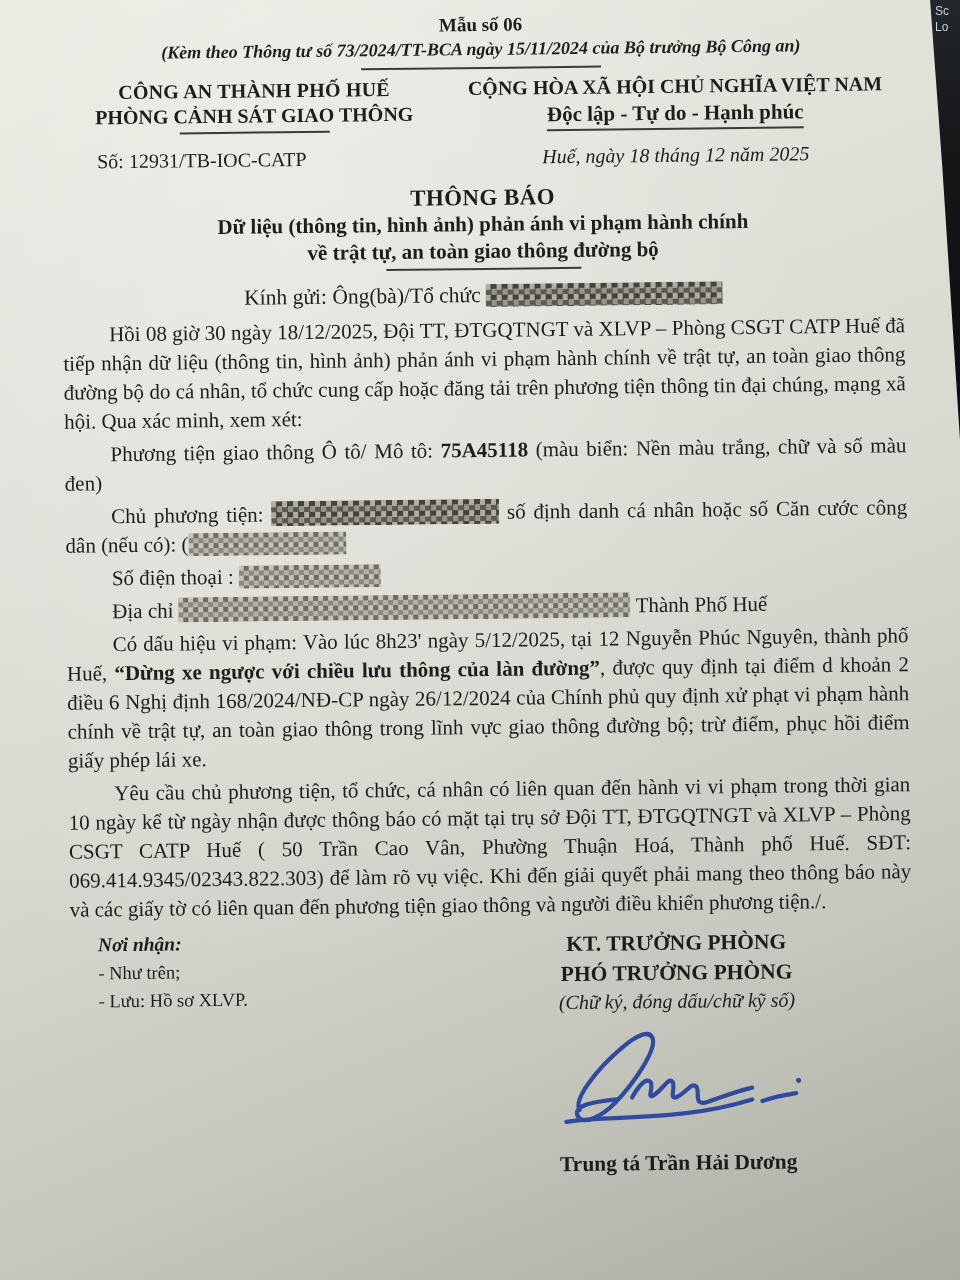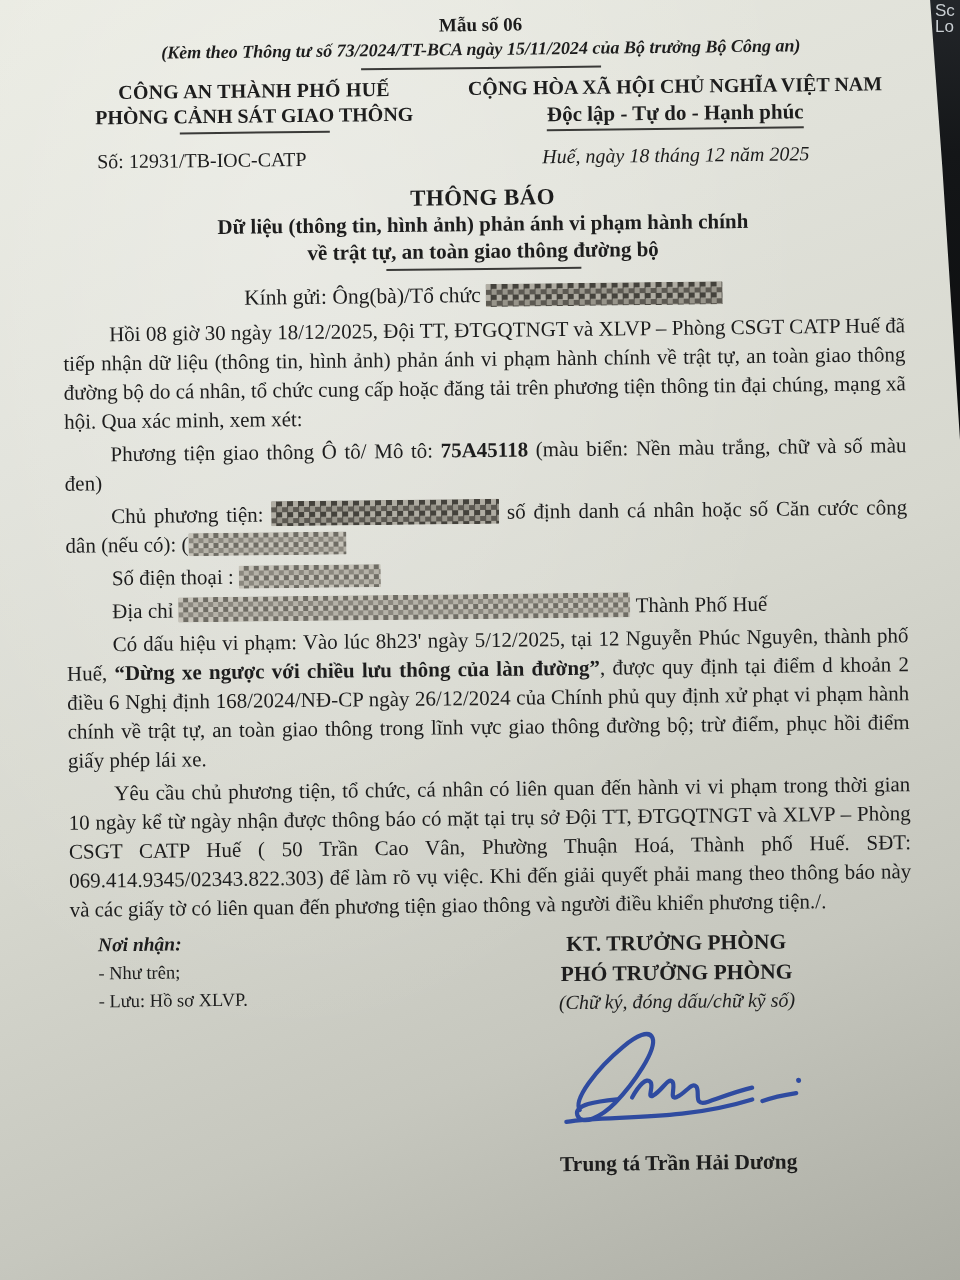--- a/index.html
+++ b/index.html
@@ -20,21 +20,21 @@
 
   
   .screen-corner{
     position:absolute;top:0;right:0;width:34px;height:440px;
     background:linear-gradient(180deg,#23262a 0%, #141618 35%, #0b0c0d 100%);
     clip-path:polygon(12% 0, 100% 0, 100% 100%, 48% 38%, 12% 0);
   }
   .screen-text{
     position:absolute;top:3px;left:9px;
     font-family:"Liberation Sans", sans-serif;
-    font-size:17px;line-height:16px;color:#c9ced2;white-space:pre;
+    font-size:12px;line-height:16px;color:#c9ced2;white-space:pre;
   }
 
   .doc{
     position:absolute;left:0;top:0;width:960px;box-sizing:border-box;
     padding:14px 52px 0 66px;
     transform:rotate(-0.65deg);
     color:#1d1d1d;
   }
 
   .center{text-align:center;}

